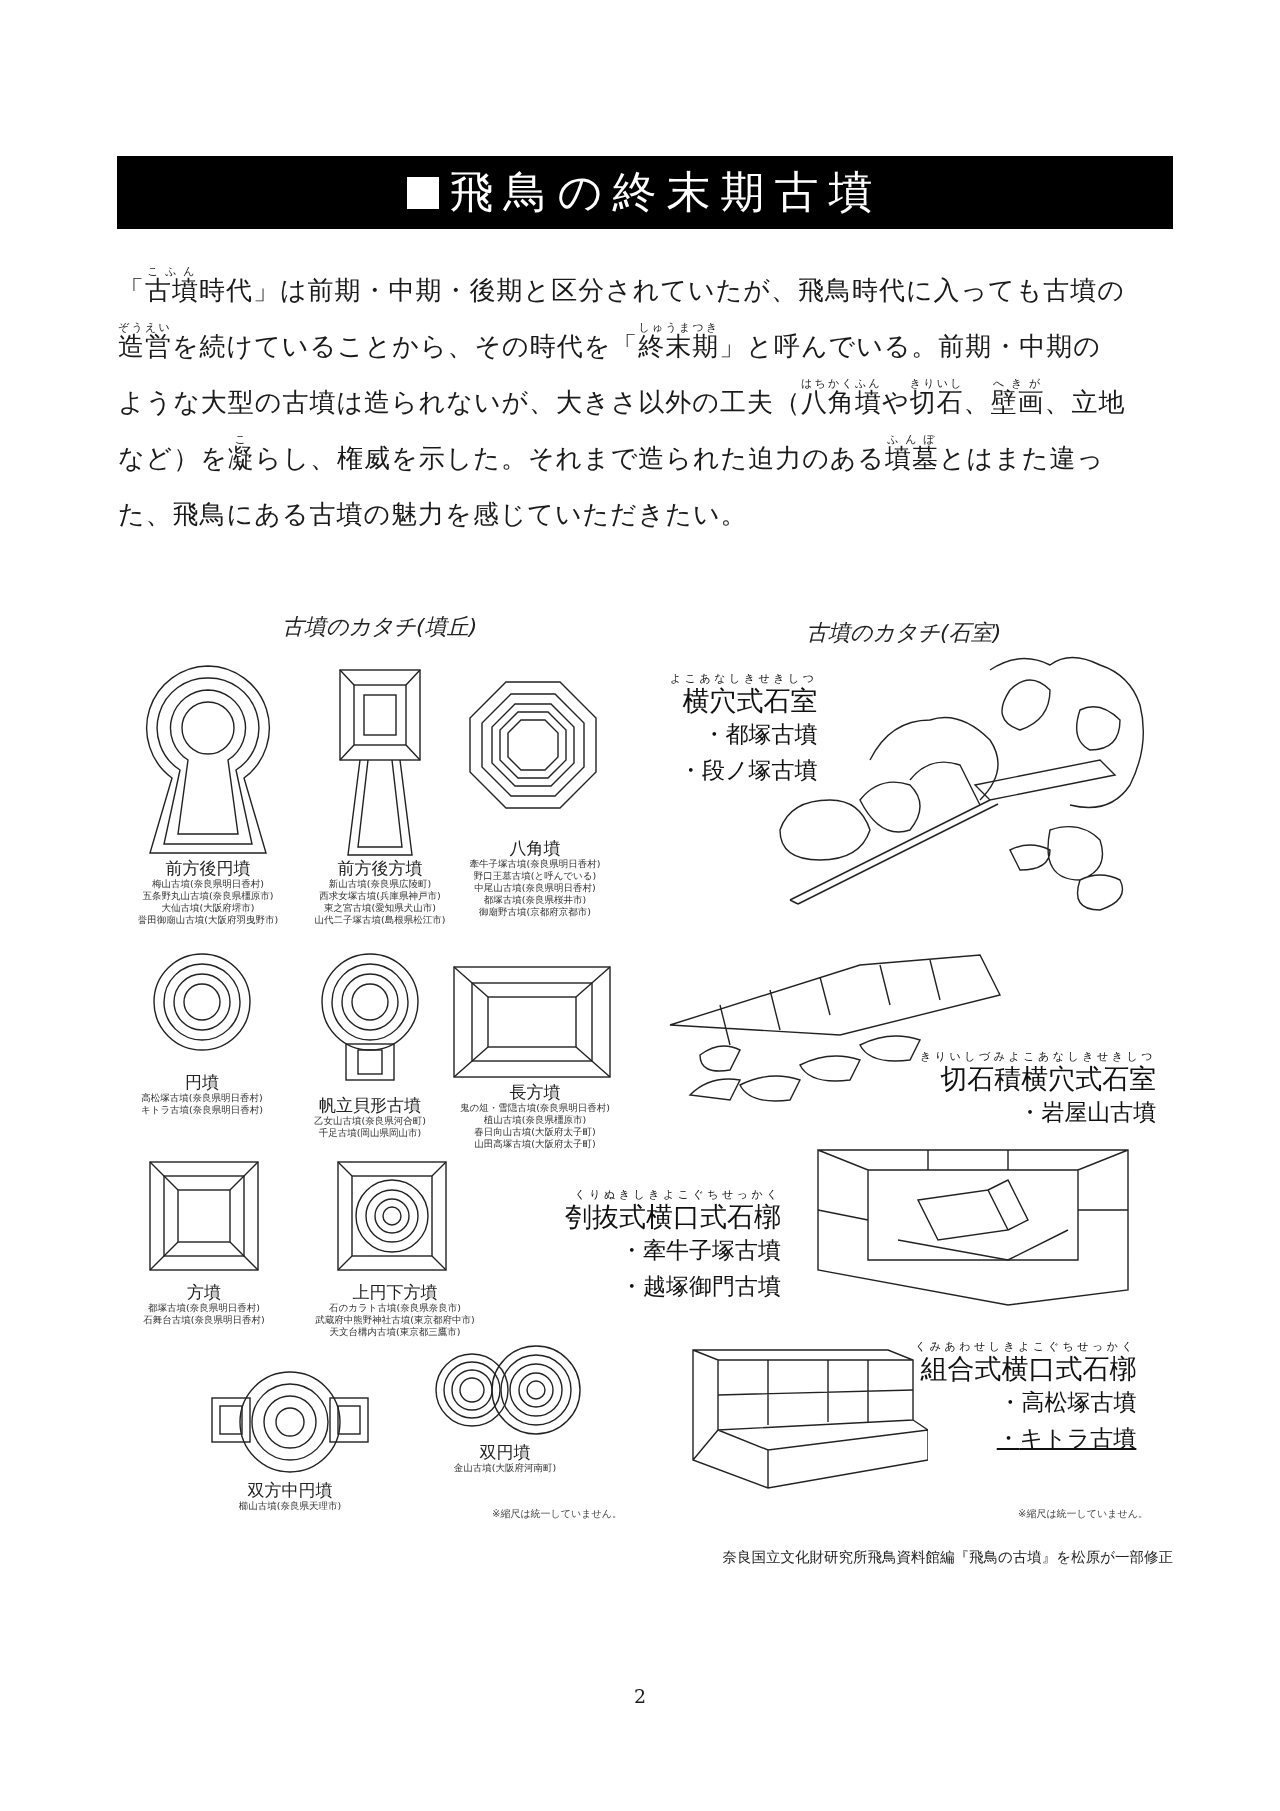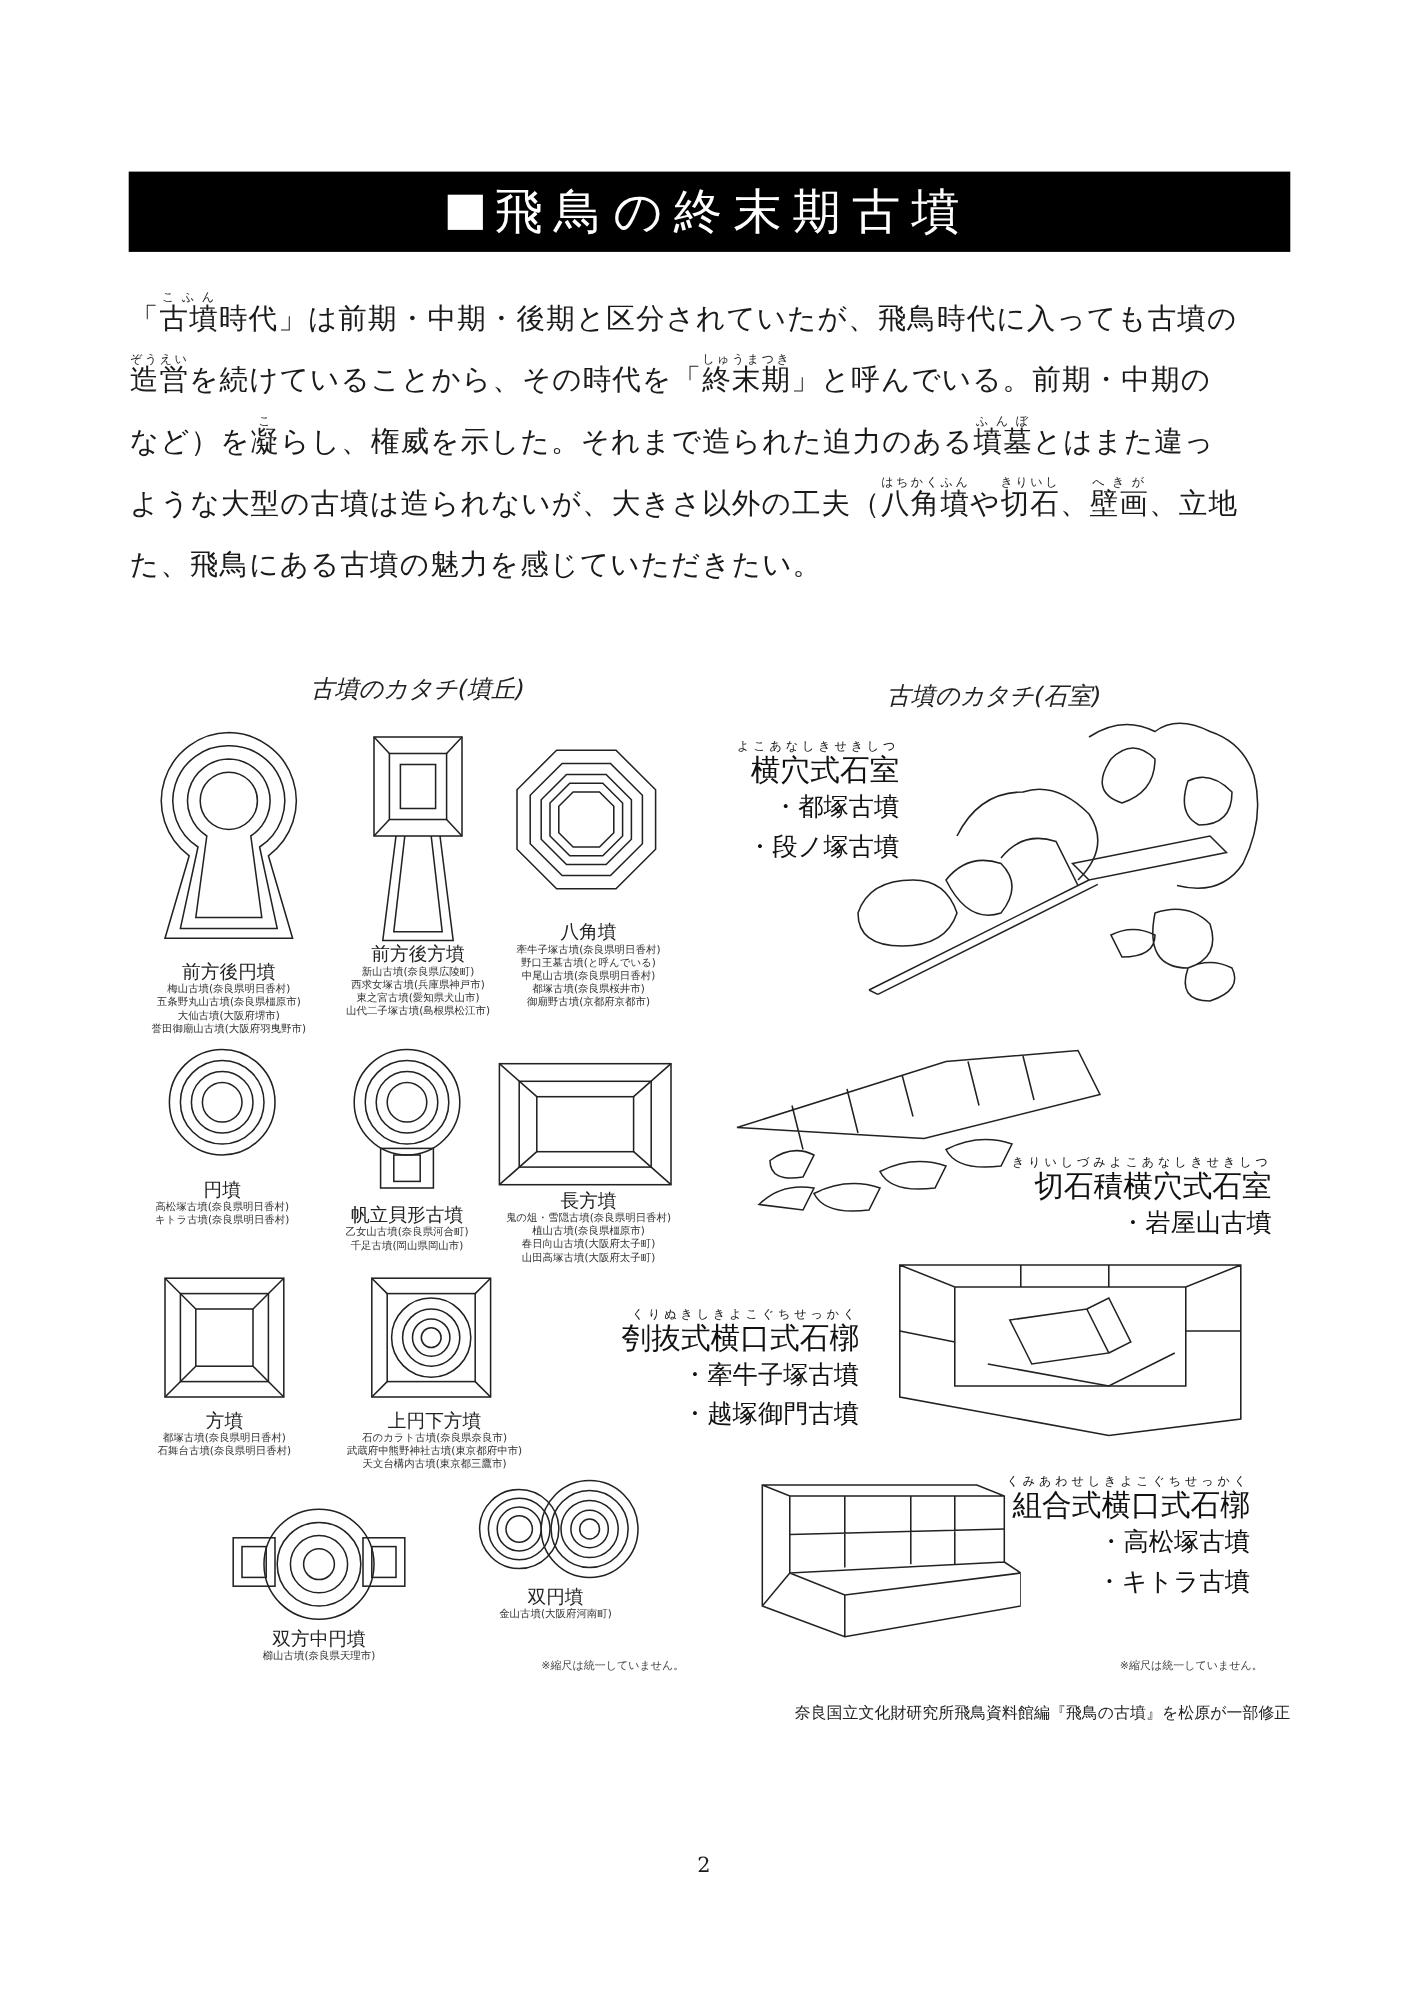--- a/index.html
+++ b/index.html
@@ -33,36 +33,36 @@
 <body>
 
 <div class="header-bar">
   <span class="sq"></span>
   <span>飛鳥の終末期古墳</span>
 </div>
 
 <div class="intro" id="intro">
     <span class="line">「<ruby>古墳<rt>こふん</rt></ruby>時代」は前期・中期・後期と区分されていたが、飛鳥時代に入っても古墳の</span>
     <span class="line"><ruby>造営<rt>ぞうえい</rt></ruby>を続けていることから、その時代を「<ruby>終末期<rt>しゅうまつき</rt></ruby>」と呼んでいる。前期・中期の</span>
+    <span class="line">ような大型の古墳は造られないが、大きさ以外の工夫（<ruby>八角墳<rt>はちかくふん</rt></ruby>や<ruby>切石<rt>きりいし</rt></ruby>、<ruby>壁画<rt>へきが</rt></ruby>、立地</span>
     <span class="line">など）を<ruby>凝<rt>こ</rt></ruby>らし、権威を示した。それまで造られた迫力のある<ruby>墳墓<rt>ふんぼ</rt></ruby>とはまた違っ</span>
-    <span class="line">ような大型の古墳は造られないが、大きさ以外の工夫（<ruby>八角墳<rt>はちかくふん</rt></ruby>や<ruby>切石<rt>きりいし</rt></ruby>、<ruby>壁画<rt>へきが</rt></ruby>、立地</span>
     <span class="line">た、飛鳥にある古墳の魅力を感じていただきたい。</span>
   </div>
 
 <div class="section-title" style="left:282px; top:612px;">古墳のカタチ(墳丘)</div>
 
 <div class="shape" style="left:138px; top:658px;">
 <svg width="140" height="200" viewBox="0 0 140 200">
   <path class="l" d="M70 8 a62 62 0 0 1 36 112 L128 195 H12 L34 120 A62 62 0 0 1 70 8 Z"></path>
   <path class="l" d="M70 20 a50 50 0 0 1 28 92 L114 186 H26 L42 112 A50 50 0 0 1 70 20 Z"></path>
   <path class="l" d="M70 32 a38 38 0 0 1 20 70 L100 176 H40 L50 102 A38 38 0 0 1 70 32 Z"></path>
   <circle class="l" cx="70" cy="70" r="26"></circle>
 </svg>
   </div>
-<div class="cap" style="left:108px; top:858px; width:200px;margin-top:16px;">
+<div class="cap" style="left:108px; top:858px; width:200px;">
   <div class="name">前方後円墳</div>
   <div class="ex">梅山古墳(奈良県明日香村)</div>
   <div class="ex">五条野丸山古墳(奈良県橿原市)</div>
   <div class="ex">大仙古墳(大阪府堺市)</div>
   <div class="ex">誉田御廟山古墳(大阪府羽曳野市)</div>
 </div>
 
 <div class="shape" style="left:330px; top:665px;">
 <svg width="100" height="195" viewBox="0 0 100 195">
   <rect class="l" x="10" y="5" width="80" height="90"></rect>
@@ -258,19 +258,19 @@
 
 <div class="draw" style="left:688px; top:1340px;">
 <svg width="240" height="150" viewBox="0 0 240 150">
   <path class="l" d="M5 10 L200 10 L225 20 L225 80 L240 90 L240 120 L80 148 L5 120 Z M5 10 L30 20 L225 20 M30 20 L30 90 L225 80 M30 90 L5 120 M30 90 L80 110 L240 90 M80 110 L80 148"></path>
   <path class="l" d="M80 20 L80 85 M140 20 L140 82 M180 20 L180 82 M30 55 L225 50"></path>
 </svg></div>
 <div class="chamber" style="left:915px; top:1340px;">
   <div class="rb">くみあわせしきよこぐちせっかく</div>
   <div class="ttl">組合式横口式石槨</div>
   <div class="ex" style="padding-left:10px;">・<span>高松塚古墳</span></div>
-  <div class="ex" style="padding-left:10px;">・<span>キトラ古墳</span></div>
+  <div class="ex" style="padding-left:10px;text-decoration:underline;">・<span>キトラ古墳</span></div>
 </div>
 
 <div class="note" style="left:1018px; top:1507px;">※縮尺は統一していません。</div>
 
 <div class="credit">奈良国立文化財研究所飛鳥資料館編『飛鳥の古墳』を松原が一部修正</div>
 <div class="page-num">2</div>
 
 </body></html>

